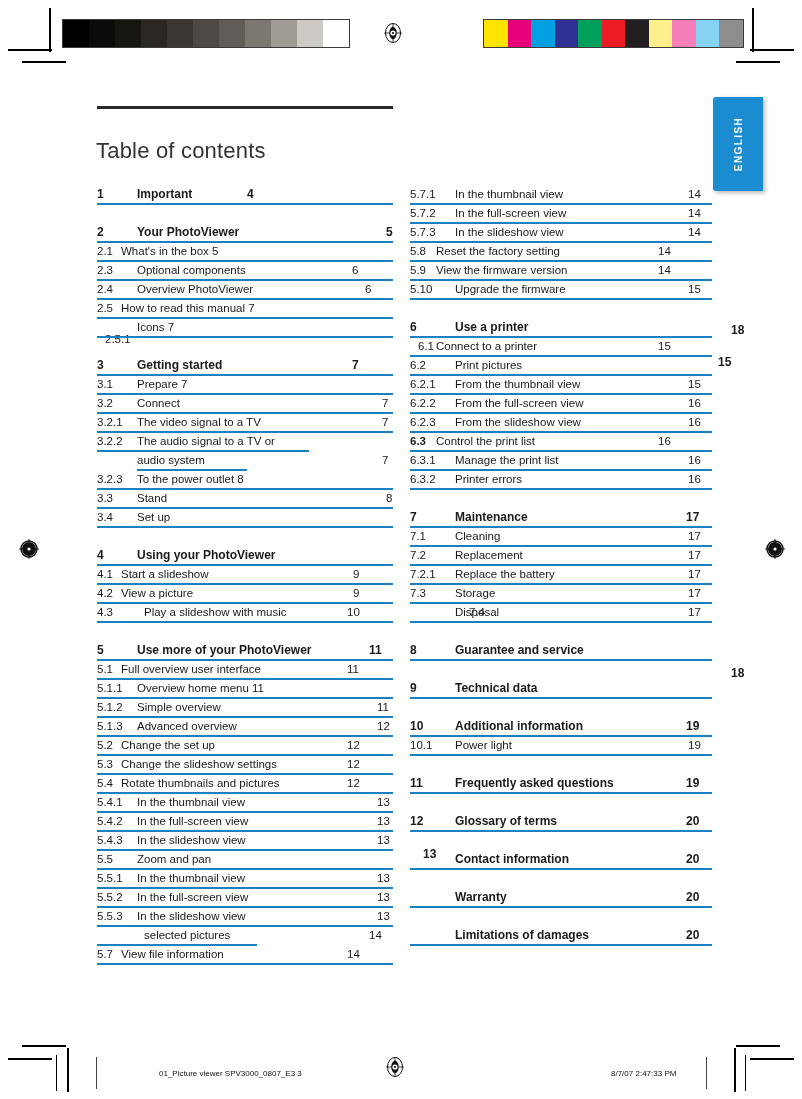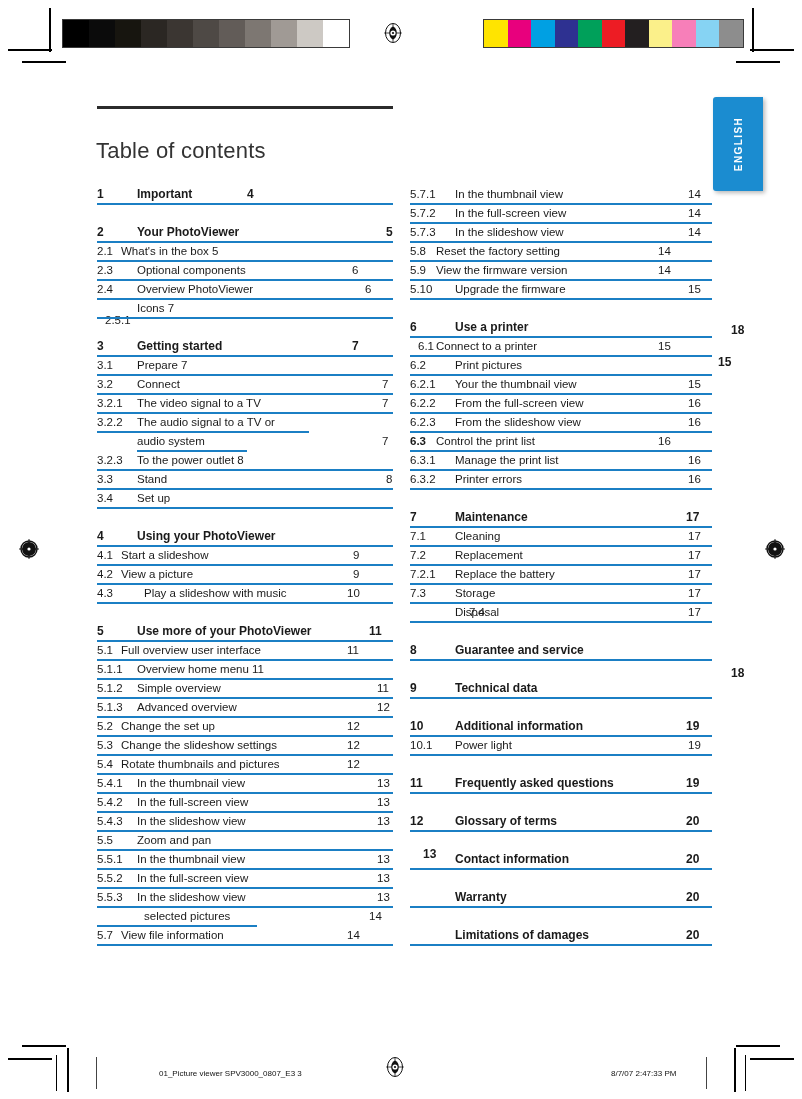--- a/index.html
+++ b/index.html
@@ -208,20 +208,25 @@
         <span class="pg" style="left: 255px;">6</span>
         <span class="ul" style="left: 0px; width: 296px;"></span>
       </div>
       <div class="toc-row">
         <span class="num" style="left: 0px;">2.4</span>
         <span class="txt" style="left: 40px;">Overview        PhotoViewer</span>
         <span class="pg" style="left: 268px;">6</span>
         <span class="ul" style="left: 0px; width: 296px;"></span>
       </div>
       <div class="toc-row">
+        <span class="num" style="left: 0px;">2.5</span>
+        <span class="txt" style="left: 24px;">How to read this manual  7</span>
+        <span class="ul" style="left: 0px; width: 296px;"></span>
+      </div>
+      <div class="toc-row">
         <span class="num" style="left: 8px; margin-top: 12px;">2.5.1</span>
         <span class="txt" style="left: 40px;">Icons          7</span>
         <span class="ul" style="left: 0px; width: 296px;"></span>
       </div>
       <div class="spacer"></div>
       <div class="toc-row bold">
         <span class="num" style="left: 0px;">3</span>
         <span class="txt" style="left: 40px;">Getting       started</span>
         <span class="pg" style="left: 255px;">7</span>
         <span class="ul" style="left: 0px; width: 296px;"></span>
@@ -443,21 +448,21 @@
         <span class="pg" style="left: 248px;">15</span>
         <span class="ul" style="left: 0px; width: 302px;"></span>
       </div>
       <div class="toc-row">
         <span class="num" style="left: 0px;">6.2</span>
         <span class="txt" style="left: 45px;">Print      pictures</span>
         <span class="ul" style="left: 0px; width: 302px;"></span>
       </div>
       <div class="toc-row">
         <span class="num" style="left: 0px;">6.2.1</span>
-        <span class="txt" style="left: 45px;">Your the thumbnail view</span>
+        <span class="txt" style="left: 45px;">From the thumbnail view</span>
         <span class="pg" style="left: 278px;">15</span>
         <span class="ul" style="left: 0px; width: 302px;"></span>
       </div>
       <div class="toc-row">
         <span class="num" style="left: 0px;">6.2.2</span>
         <span class="txt" style="left: 45px;">From the full-screen view</span>
         <span class="pg" style="left: 278px;">16</span>
         <span class="ul" style="left: 0px; width: 302px;"></span>
       </div>
       <div class="toc-row">

